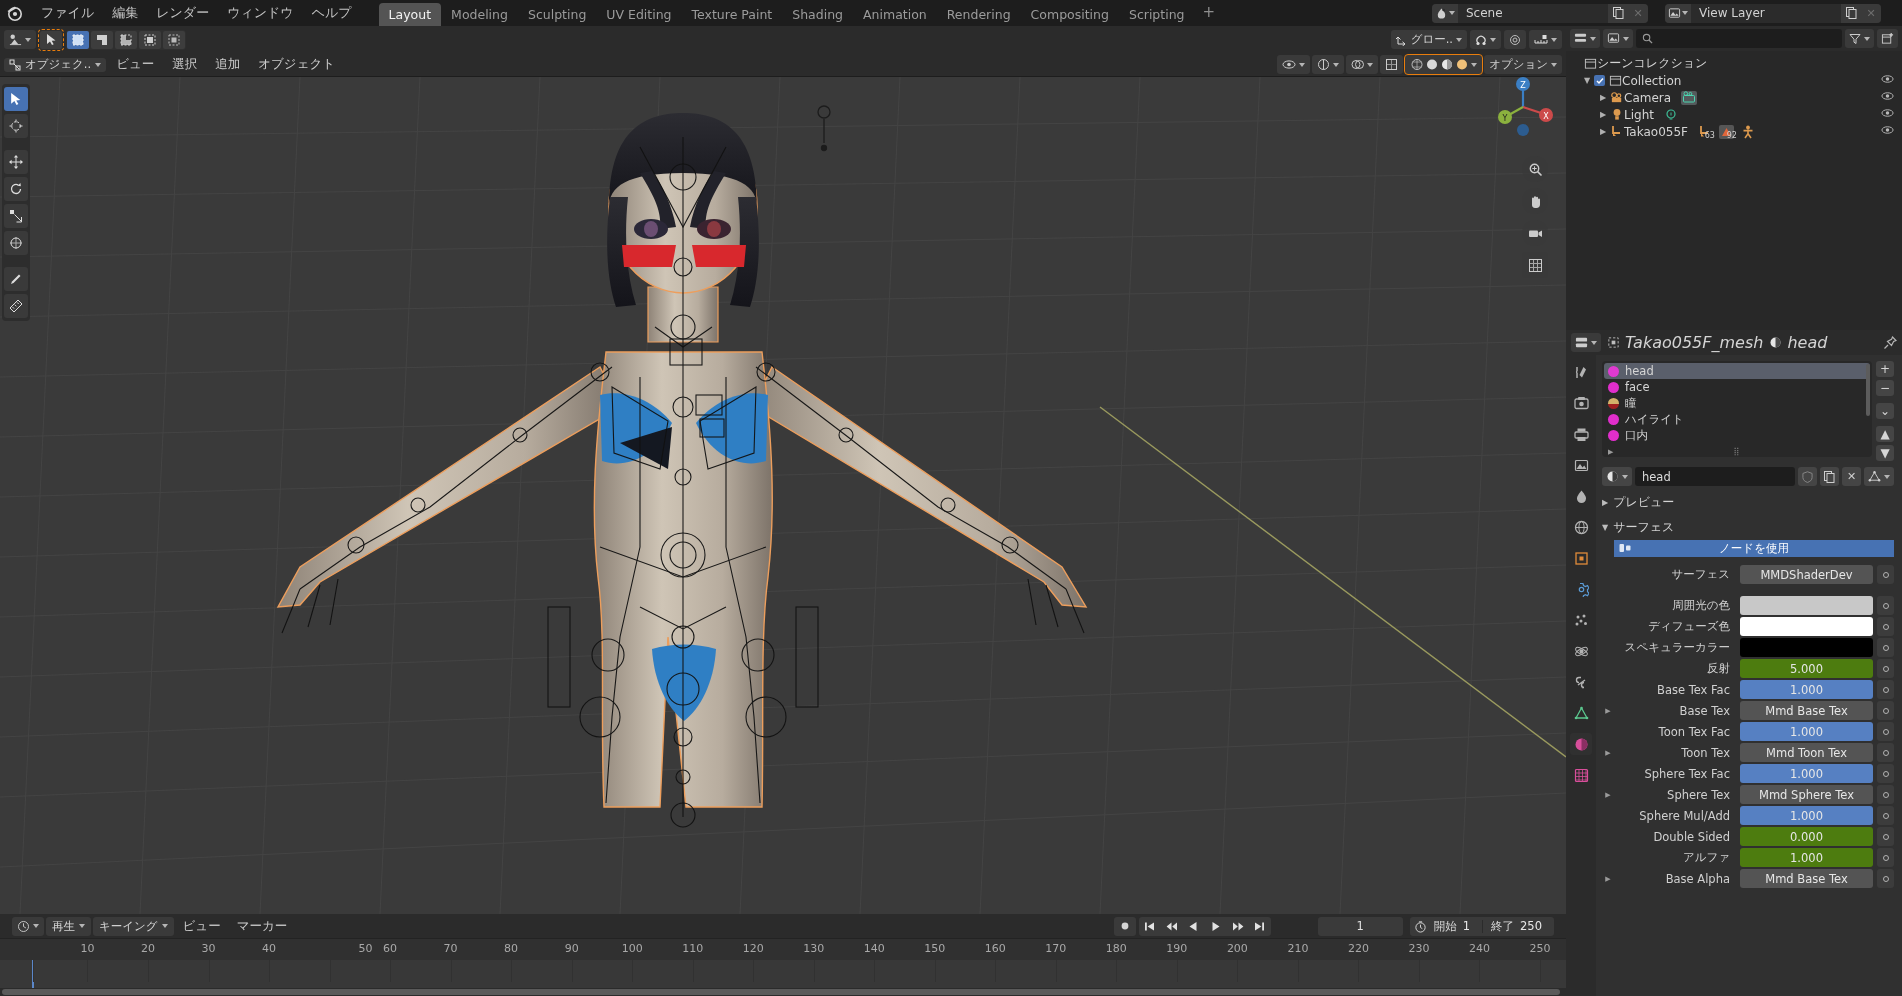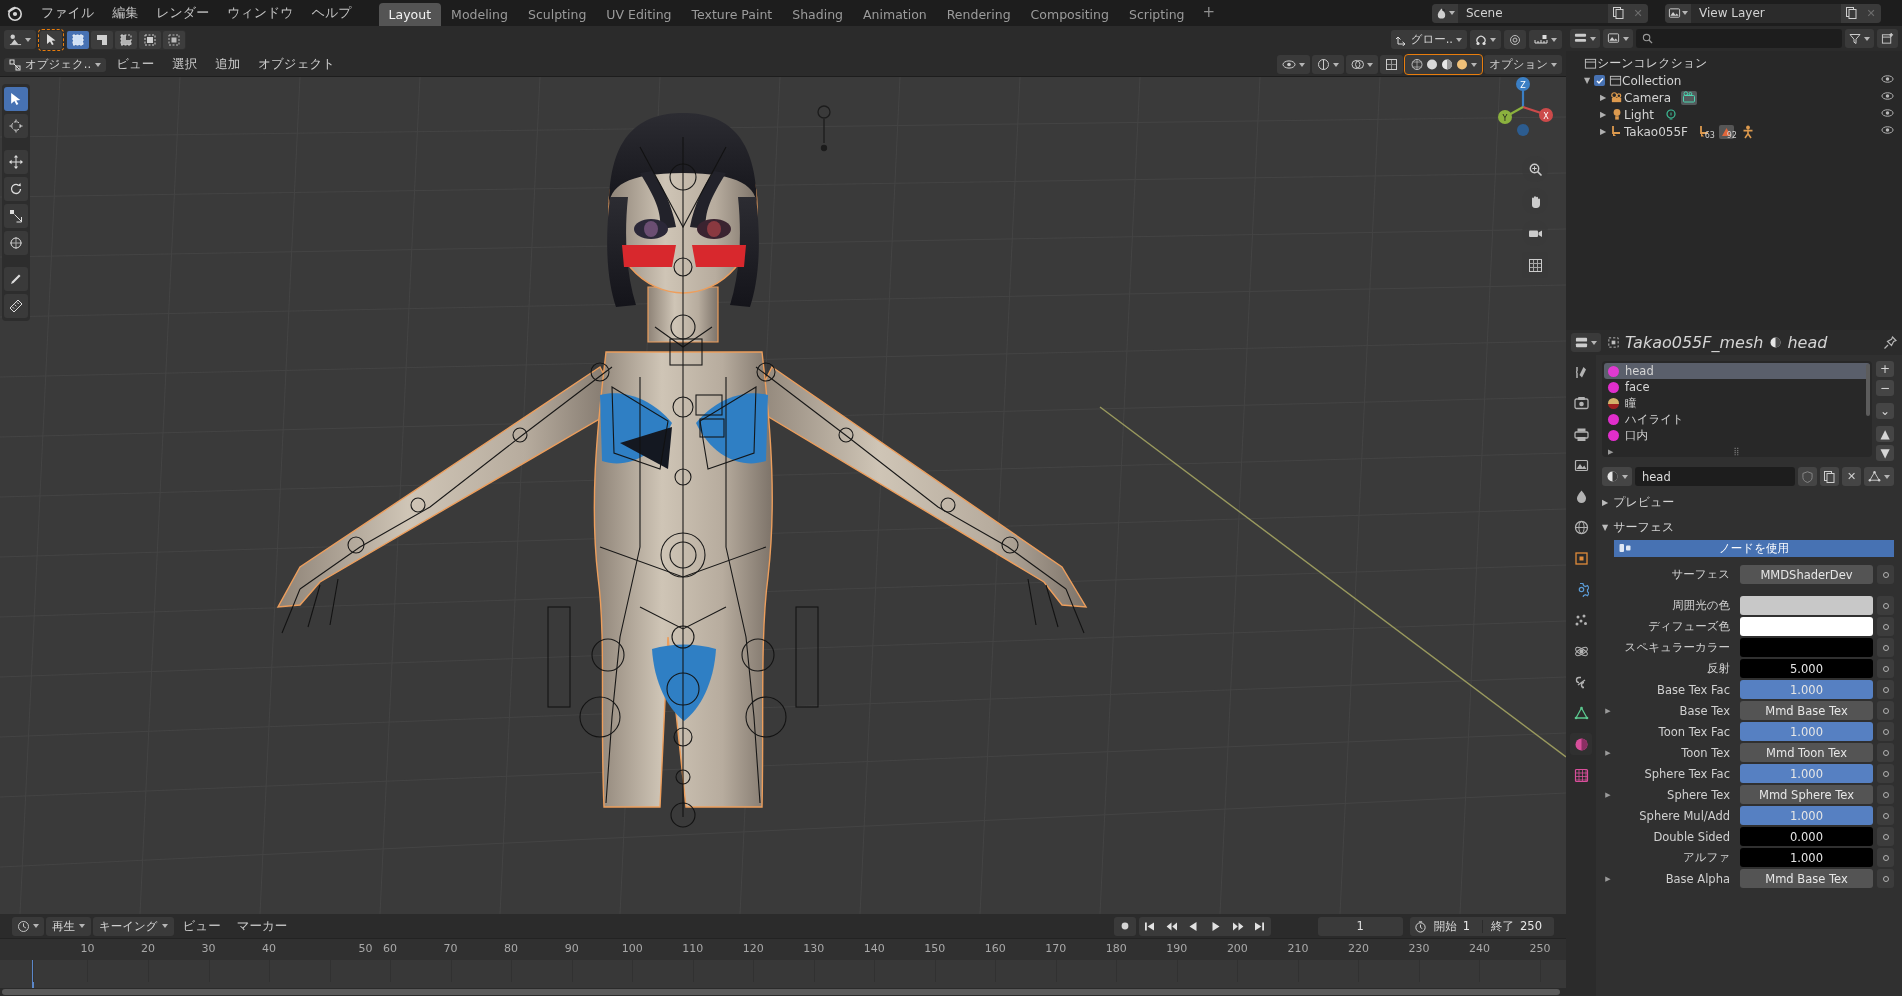--- a/index.html
+++ b/index.html
@@ -173,21 +173,21 @@
     color:#fff; position:relative; }
   .use-nodes .nico { position:absolute; left:5px; }
 
   .prow { display:flex; align-items:center; height:19px; margin:2px 8px 0 6px; gap:4px; }
   .prow .ptri { width:12px; font-size:7px; color:#9a9a9a; text-align:center; }
   .plabel { width:118px; text-align:right; font-size:11.5px; color:#d0d0d0; padding-right:6px;
     white-space:nowrap; overflow:hidden; }
   .pval { flex:1; height:19px; border-radius:3px; font-size:11.5px; display:flex;
     align-items:center; justify-content:center; color:#e6e6e6; }
   .pval.blue { background:#5680c2; }
-  .pval.gray { background:#000000; }
+  .pval.gray { background:#4d7c0f; }
   .pval.text { background:#545454; }
   .pval.swatch { border:0; }
   .pdot { width:17px; height:19px; background:#3c3c3c; border-radius:3px; display:flex;
     align-items:center; justify-content:center; }
   .pdot b { width:6px; height:6px; border:1.2px solid #b2b2b2; border-radius:50%; display:block; }
 
   svg { display:block; }
 </style>
 </head>
 <body>

